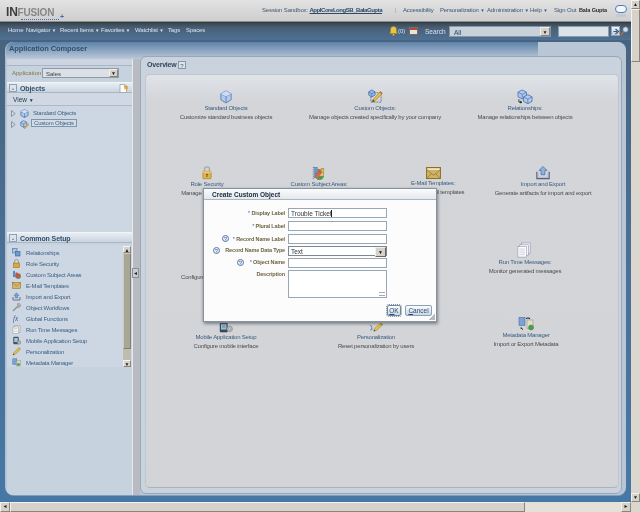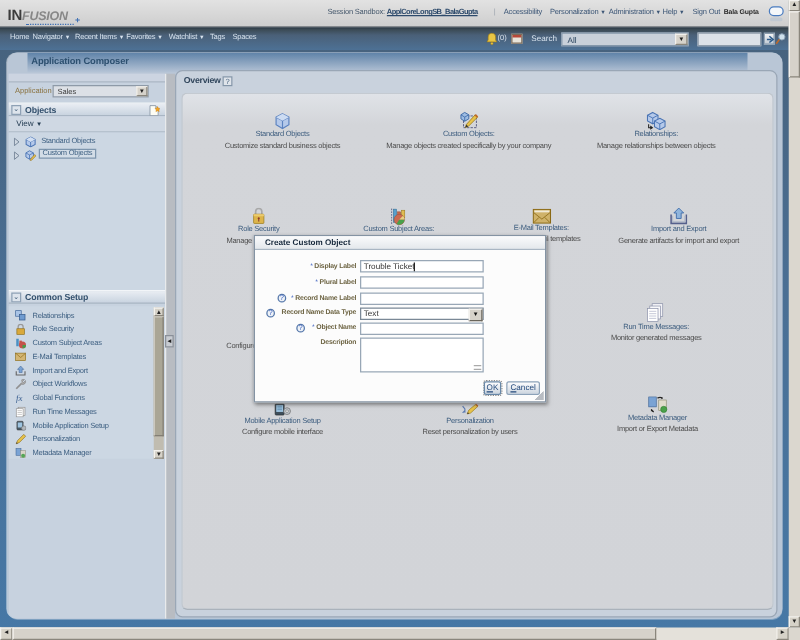--- a/index.html
+++ b/index.html
@@ -5,21 +5,21 @@
   * { margin:0; padding:0; box-sizing:border-box; }
   html,body { width:640px; height:512px; overflow:hidden; }
   body { font-family:"Liberation Sans", sans-serif; position:relative; background:linear-gradient(180deg,#44596c 0%,#47637f 8%,#4a6f94 45%,#4678a6 100%); }
   .abs { position:absolute; }
 
   
   #topbar { left:0; top:0; width:631px; height:22px;
     background:linear-gradient(#e2e2e2,#cecece);
     border-bottom:1px solid #8f8f8f; }
   #logo { left:6px; top:5px; font-weight:bold; color:#3c3c3c; font-size:12px; letter-spacing:-0.2px;}
-  #logo .f { color:#878787; font-size:10px;font-style:italic; }
+  #logo .f { color:#878787; font-size:10px; }
   #logo .underline { position:absolute; left:15px; top:13.5px; width:38px; border-bottom:1px dotted #3d6fb4; }
   #logo .plus { position:absolute; left:54px; top:8px; color:#3d6fb4; font-size:7px; font-weight:bold;}
   .topright { top:7px; font-size:6px; letter-spacing:-0.15px; color:#45586c; white-space:nowrap; }
   .toplink { color:#3c5676; }
   #sesslink { font-weight:bold; text-decoration:underline; color:#2d4a6b; letter-spacing:-0.45px; }
   #balag { color:#2b2b2b; font-weight:bold; font-size:5.5px; letter-spacing:-0.1px; }
   #oralogo { left:615px; top:5px; width:12px; height:8px; border:1.5px solid #4a7cc0; border-radius:4px; background:#f4f7fa; }
 
   
   #menubar { left:0; top:22px; width:631px; height:18px;
@@ -35,21 +35,21 @@
   #alldd { left:449px; top:26px; width:102px; height:11px; background:#c8d0da; border:1px solid #8397ab; }
   #alldd .txt { position:absolute; left:4px; top:2px; font-size:6.5px; color:#27415c; }
   #alldd .btn { position:absolute; right:0; top:0; width:10px; height:9px; background:#d6d2ca; border:1px solid; border-color:#f2f0ec #8a867c #8a867c #f2f0ec; color:#222; font-size:5px; text-align:center; line-height:8px;}
   #sinput { left:558px; top:26px; width:51px; height:11px; background:#dce2e9; border:1px solid #8d9cab; }
   #sgo { left:611px; top:26px; width:9px; height:10px; background:linear-gradient(#f2f4f6,#c2cbd5); border:1px solid #93a5b6; }
 
   
   #page { left:6px; top:42px; width:620px; height:453px;
     border-radius:8px;
     background:#b9c6d6; overflow:hidden; box-shadow:-1px 0 0 rgba(255,255,255,0.55), 0 1px 0 rgba(255,255,255,0.3); }
-  #appbar { left:16px; top:0; width:576px; height:16px;
+  #appbar { left:0; top:0; width:532px; height:16px;
     background:linear-gradient(#5e82a8,#b6c4d6);padding-left:16px; }
   #appbar .t { position:absolute; left:3px; top:2px; font-size:7.5px; font-weight:bold; letter-spacing:-0.1px; color:#2d5070; }
 
   
   #leftpanel { left:1px; top:17px; width:125px; height:436px; background:#c7d2df; }
   #lp-top { left:0; top:0; width:125px; height:7px; background:#ccd4e1; border-bottom:1px solid #aab6c4;}
   #applbl { left:5px; top:11px; font-size:6px; color:#8a7340; }
   #appsel { left:35px; top:9px; width:77px; height:10px; background:#dce0e6; border:1px solid #8e9aa8; }
   #appsel .txt { position:absolute; left:3px; top:2px; font-size:6px; color:#3a3a3a; }
   #appsel .btn { position:absolute; right:0; top:0; width:9px; height:8px; background:#d6d2ca; border:1px solid; border-color:#f2f0ec #8a867c #8a867c #f2f0ec; font-size:5px; color:#222; text-align:center; line-height:7px;}

